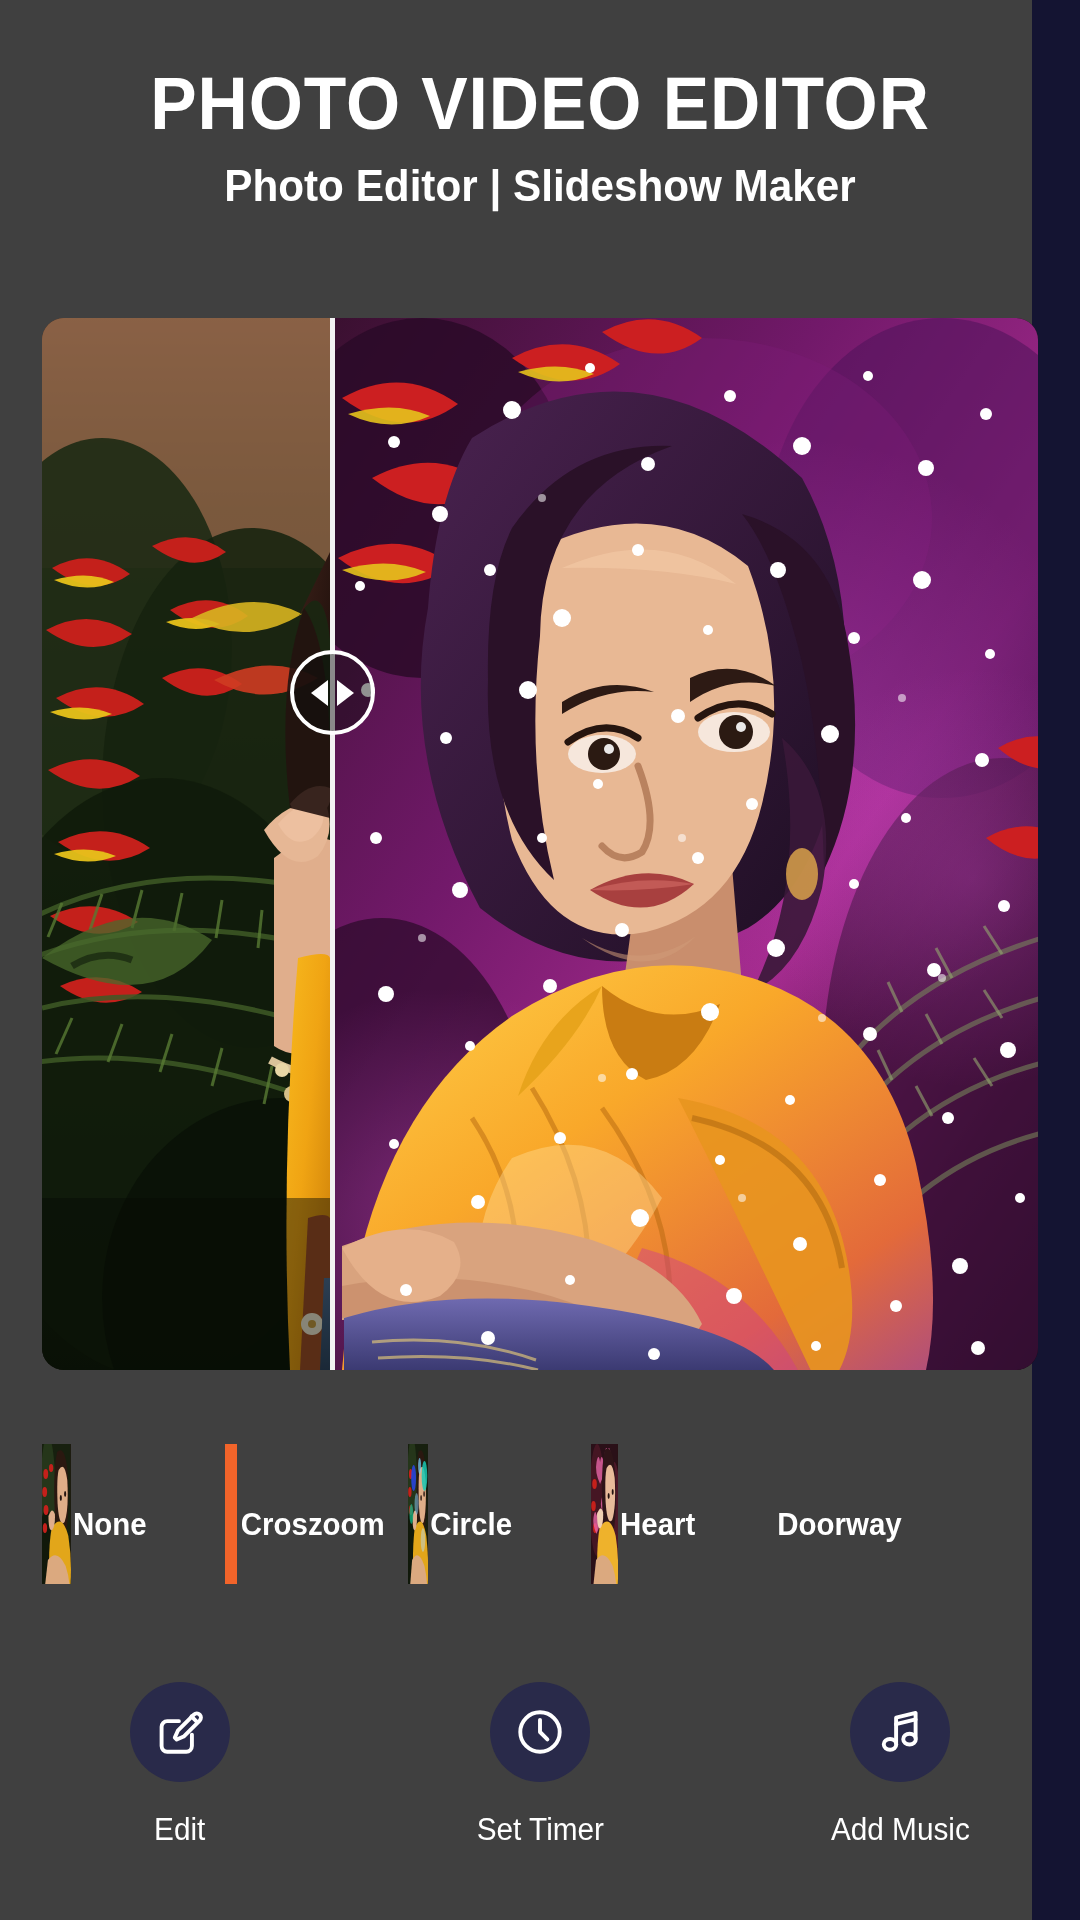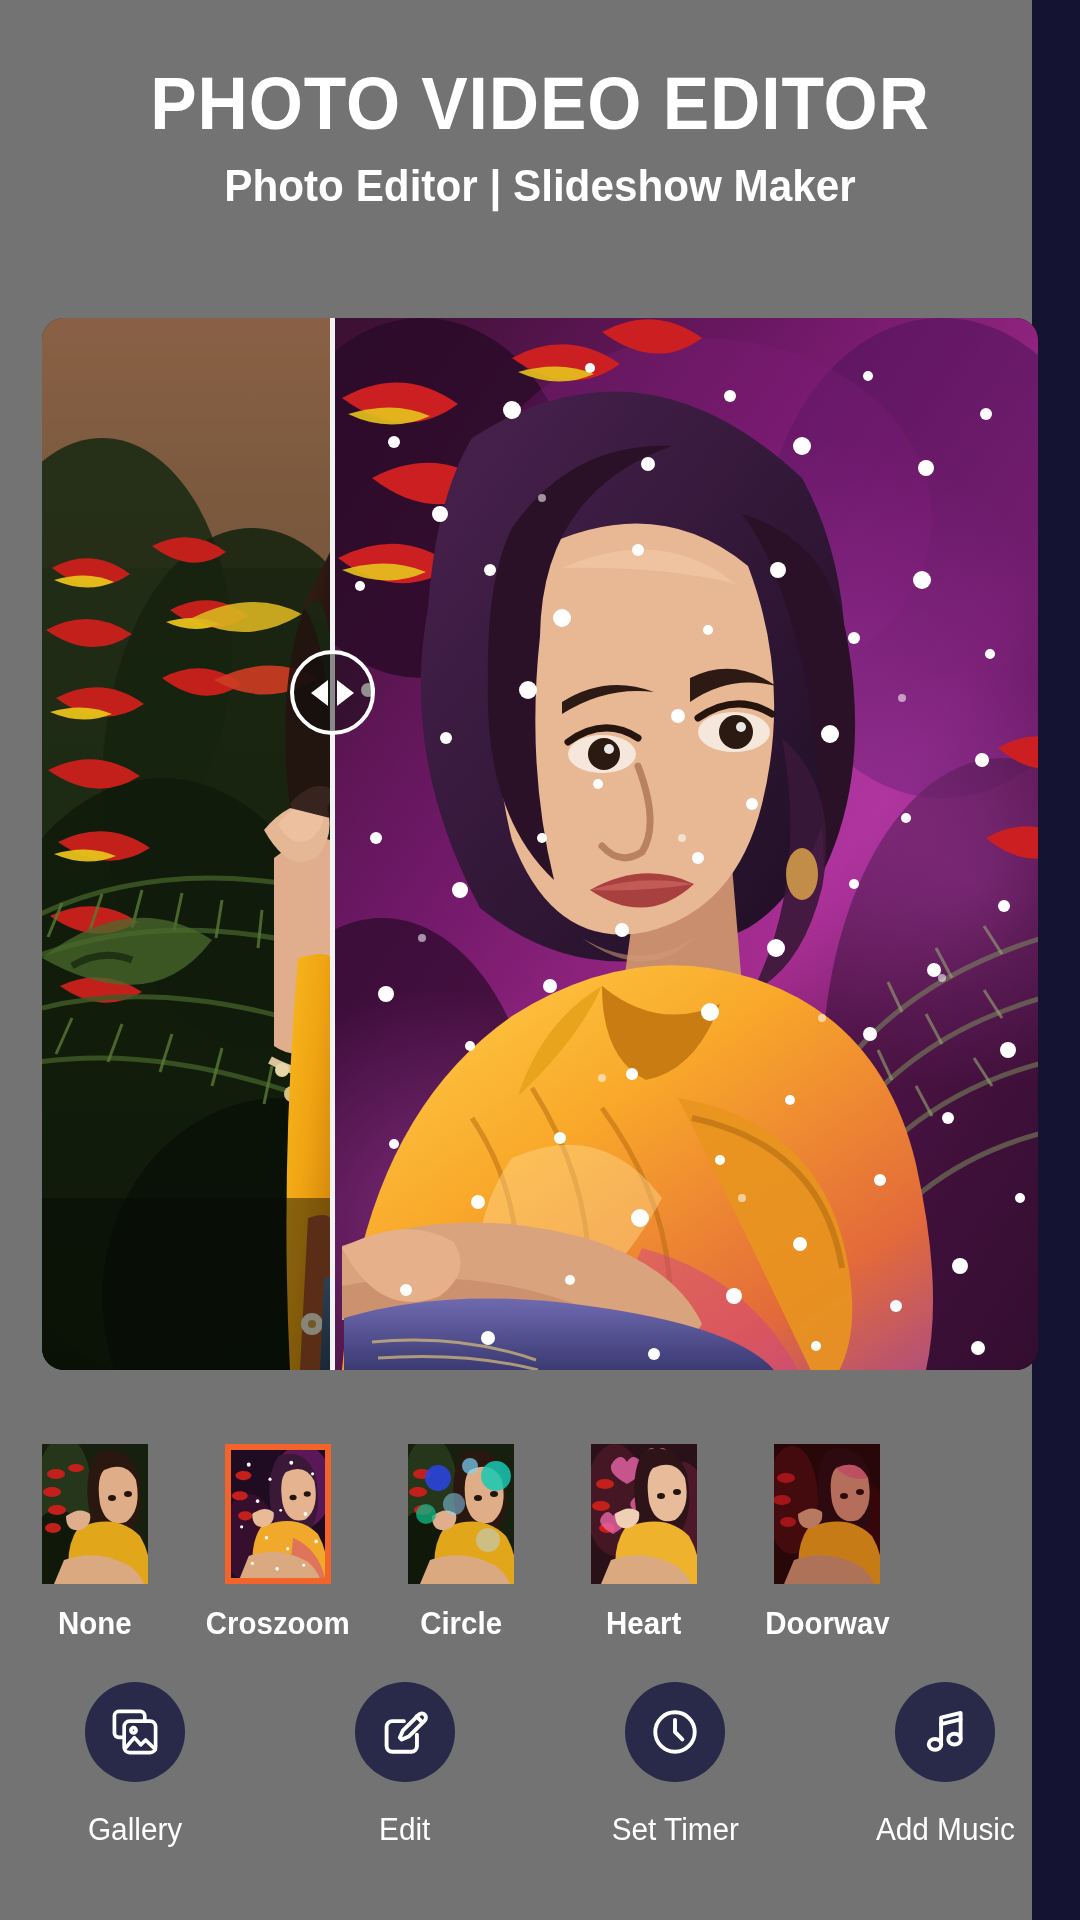--- a/index.html
+++ b/index.html
@@ -5,21 +5,21 @@
   * { margin:0; padding:0; box-sizing:border-box; }
   html,body{
     width:1080px; height:1920px;
     background:#141432;
     font-family:"Liberation Sans", sans-serif;
     overflow:hidden;
   }
   #app{
     position:relative;
     width:1032px; height:1920px;
-    background:#737373;
+    background:#404040;
   }
 
   
   .header{
     position:absolute; left:0; top:0; width:1080px;
     text-align:center;
   }
   .app-title{
     margin-top:62px;
     font-size:74px;
@@ -87,21 +87,21 @@
     width:1080px; height:190px;
     overflow:hidden;
   }
   .filter-track{
     position:absolute; left:42px; top:0;
     display:flex;
     gap:77px;
   }
   .filter-item{
     width:106px;
-    display:flex; flex-direction:column; align-items:center;
+    display:flex; flex-direction:row; align-items:center;
   }
   .thumb{
     width:106px; height:140px;
     overflow:hidden;
     background:#241812;
     position:relative;
   }
   .thumb.selected{
     border:6px solid #F2642A;
   }
@@ -641,31 +641,20 @@
           </svg>
         </div>
         <div class="filter-label">Doorway</div>
       </div>
 
     </div>
   </div>
 
   <div class="toolbar">
 
-    <div class="tool">
-      <div class="tool-circle">
-        <svg width="52" height="52" viewBox="0 0 24 24" fill="none" stroke="#ffffff" stroke-width="1.7" stroke-linecap="round" stroke-linejoin="round">
-          <rect x="2.5" y="2.5" width="14" height="12" rx="2"></rect>
-          <rect x="7" y="7" width="14.5" height="14.5" rx="2.5" fill="#292a4a"></rect>
-          <circle cx="11.3" cy="11.2" r="1.2"></circle>
-          <path d="M7.4 19.6 l4.3 -5 3 3.3 2.2 -2.2 4.5 4.4"></path>
-        </svg>
-      </div>
-      <div class="tool-label">Gallery</div>
-    </div>
 
     <div class="tool">
       <div class="tool-circle">
         <svg width="52" height="52" viewBox="0 0 24 24" fill="none" stroke="#ffffff" stroke-width="1.8" stroke-linecap="round" stroke-linejoin="round">
           <path d="M17.5 13.2 V18.5 a2.6 2.6 0 0 1 -2.6 2.6 H6.1 A2.6 2.6 0 0 1 3.5 18.5 V9.6 A2.6 2.6 0 0 1 6.1 7 h5.4"></path>
           <path d="M9.6 14.6 l1.4 -3.2 7.4 -7.4 a1.9 1.9 0 0 1 2.7 2.7 l-7.4 7.4 -3.2 1.4 z"></path>
           <path d="M17.3 4.8 l2.5 2.5"></path>
         </svg>
       </div>
       <div class="tool-label">Edit</div>

